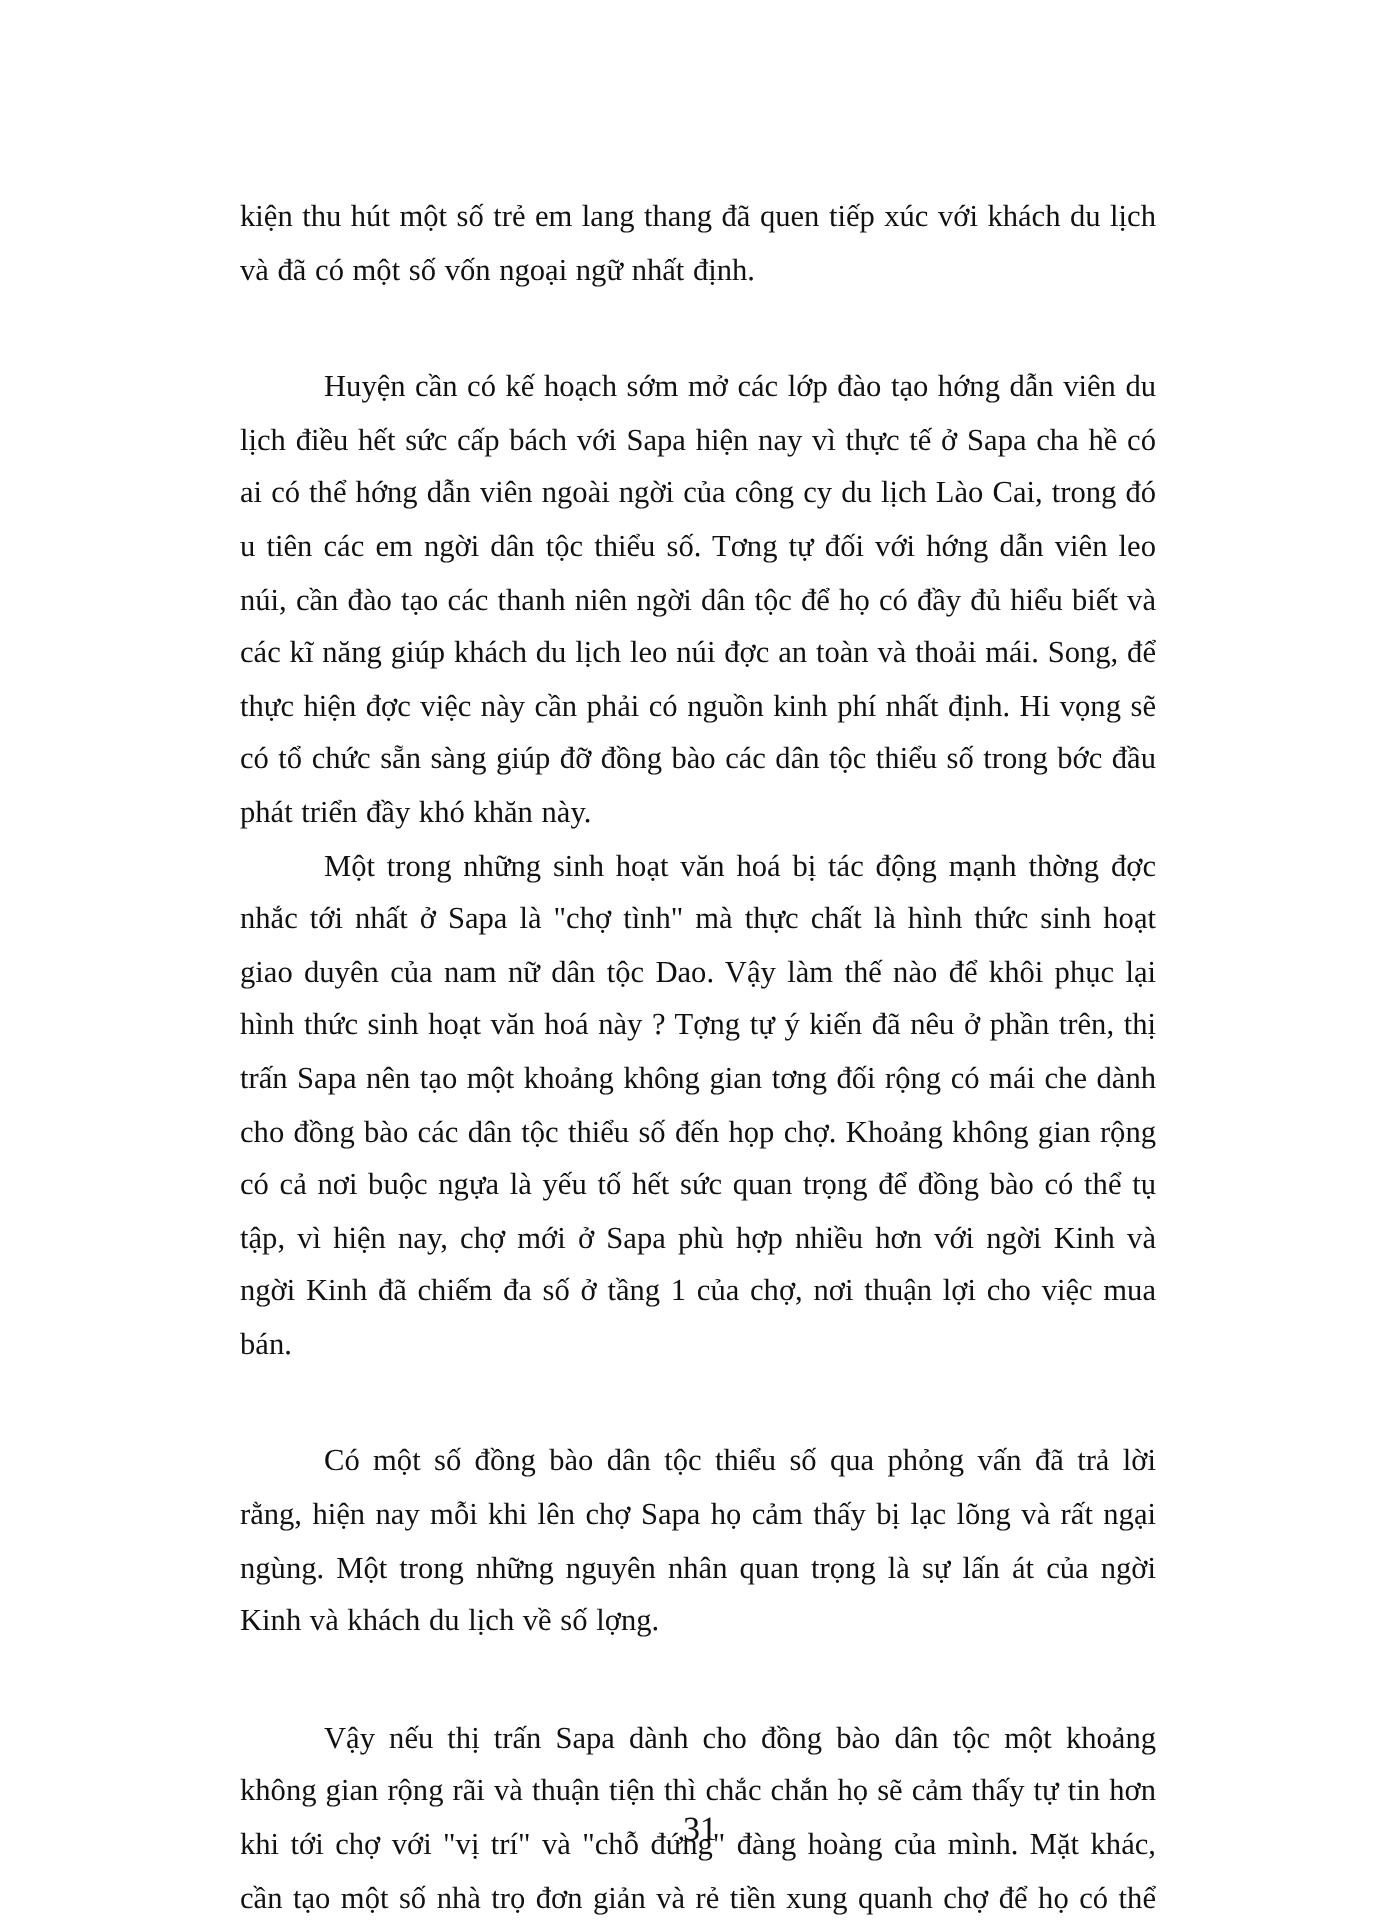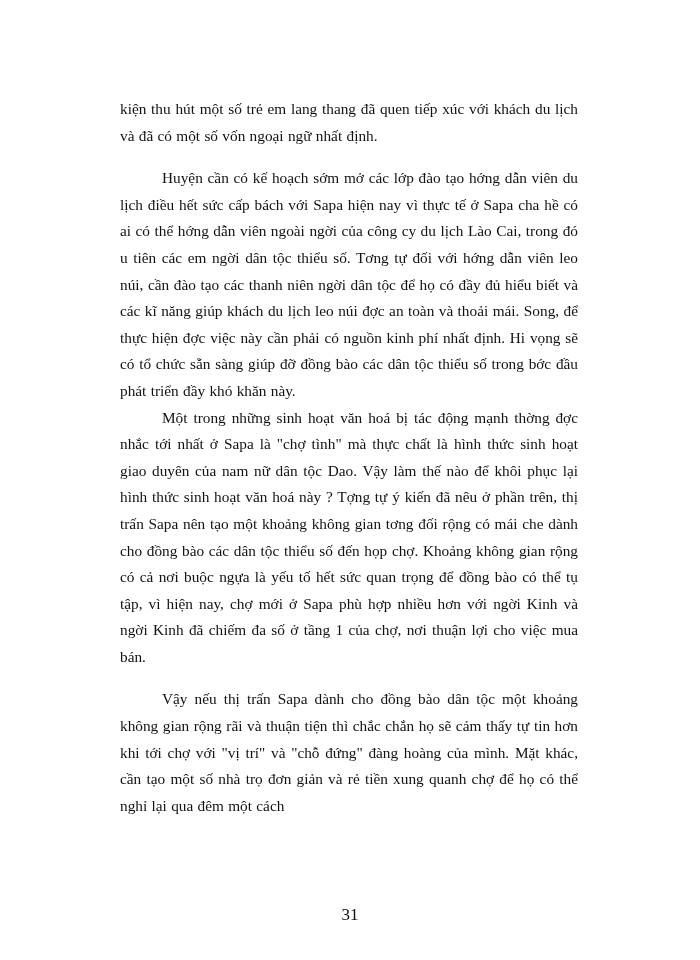--- a/index.html
+++ b/index.html
@@ -30,21 +30,21 @@
     font-size: 15.3px;
     line-height: 26.6px;
     text-align: justify;
     text-justify: inter-word;
     word-spacing: 0.5px;
   }
   p.body-par.indent {
     text-indent: 42px;
   }
   p.gap {
-    margin-top: 16px;
+    margin-top: 32px;
     font-family: Liberation Serif, serif;
   }
   h2.section-heading {
     margin: 0;
     font-size: 16.4px;
     line-height: 28px;
     font-weight: bold;
     text-align: justify;
     text-justify: inter-word;
     text-indent: 22px;
@@ -71,20 +71,21 @@
 
   <div id="text-column">
 
     <p class="body-par">kiện thu hút một số trẻ em lang thang đã quen tiếp xúc với khách du lịch và đã có một số vốn ngoại ngữ nhất định.</p>
 
     <p class="body-par indent gap">Huyện cần có kế hoạch sớm mở các lớp đào tạo hớng  dẫn viên du lịch điều hết sức cấp bách với Sapa hiện nay vì thực tế ở Sapa cha  hề có ai có thể hớng  dẫn viên ngoài ngời  của công cy du lịch Lào Cai, trong đó u  tiên các em ngời  dân tộc thiểu số. Tơng  tự đối với hớng  dẫn viên leo núi, cần đào tạo các thanh niên ngời  dân tộc để họ có đầy đủ hiểu biết và các kĩ năng  giúp khách du lịch leo núi đợc  an toàn và thoải mái. Song, để thực hiện đợc  việc này cần phải có nguồn kinh phí nhất định. Hi vọng sẽ có tổ chức sẵn sàng giúp đỡ đồng bào các dân tộc thiểu số trong bớc  đầu phát triển đầy khó khăn này.</p>
 
 
     <p class="body-par indent">Một trong những sinh hoạt văn hoá bị tác động mạnh thờng  đợc  nhắc tới  nhất ở Sapa là "chợ tình" mà thực chất là hình thức sinh hoạt giao duyên của nam nữ dân tộc Dao. Vậy làm thế nào để khôi phục lại hình thức sinh hoạt văn hoá này ? Tợng  tự ý kiến đã nêu ở phần trên, thị trấn Sapa nên tạo một khoảng không gian tơng  đối rộng có mái che dành cho đồng bào các dân tộc thiểu số đến họp chợ. Khoảng không gian rộng có cả nơi buộc ngựa là yếu tố hết sức quan trọng để đồng bào có thể tụ tập, vì hiện nay, chợ mới ở Sapa phù hợp nhiều hơn với ngời  Kinh và ngời  Kinh đã chiếm đa số ở tầng 1 của chợ, nơi thuận lợi cho việc mua bán.</p>
 
+    <p class="body-par indent gap">Có một số đồng bào dân tộc thiểu số qua phỏng vấn đã trả lời rằng, hiện nay mỗi khi lên chợ Sapa họ cảm thấy bị lạc lõng và rất ngại ngùng. Một trong những nguyên nhân quan trọng là sự lấn át của ngời  Kinh và khách du lịch về số lợng.</p>
 
     <p class="body-par indent gap">Vậy nếu thị trấn Sapa dành cho đồng bào dân tộc một khoảng không gian rộng rãi và thuận tiện thì chắc chắn họ sẽ cảm thấy tự tin hơn khi tới chợ với "vị trí" và "chỗ đứng" đàng hoàng của mình. Mặt khác, cần tạo một số nhà trọ đơn giản và rẻ tiền xung quanh chợ để họ có thể nghỉ lại qua đêm một cách</p>
 
   </div>
 
   <div id="page-number">31</div>
 
 </div>
 
 </body></html>

